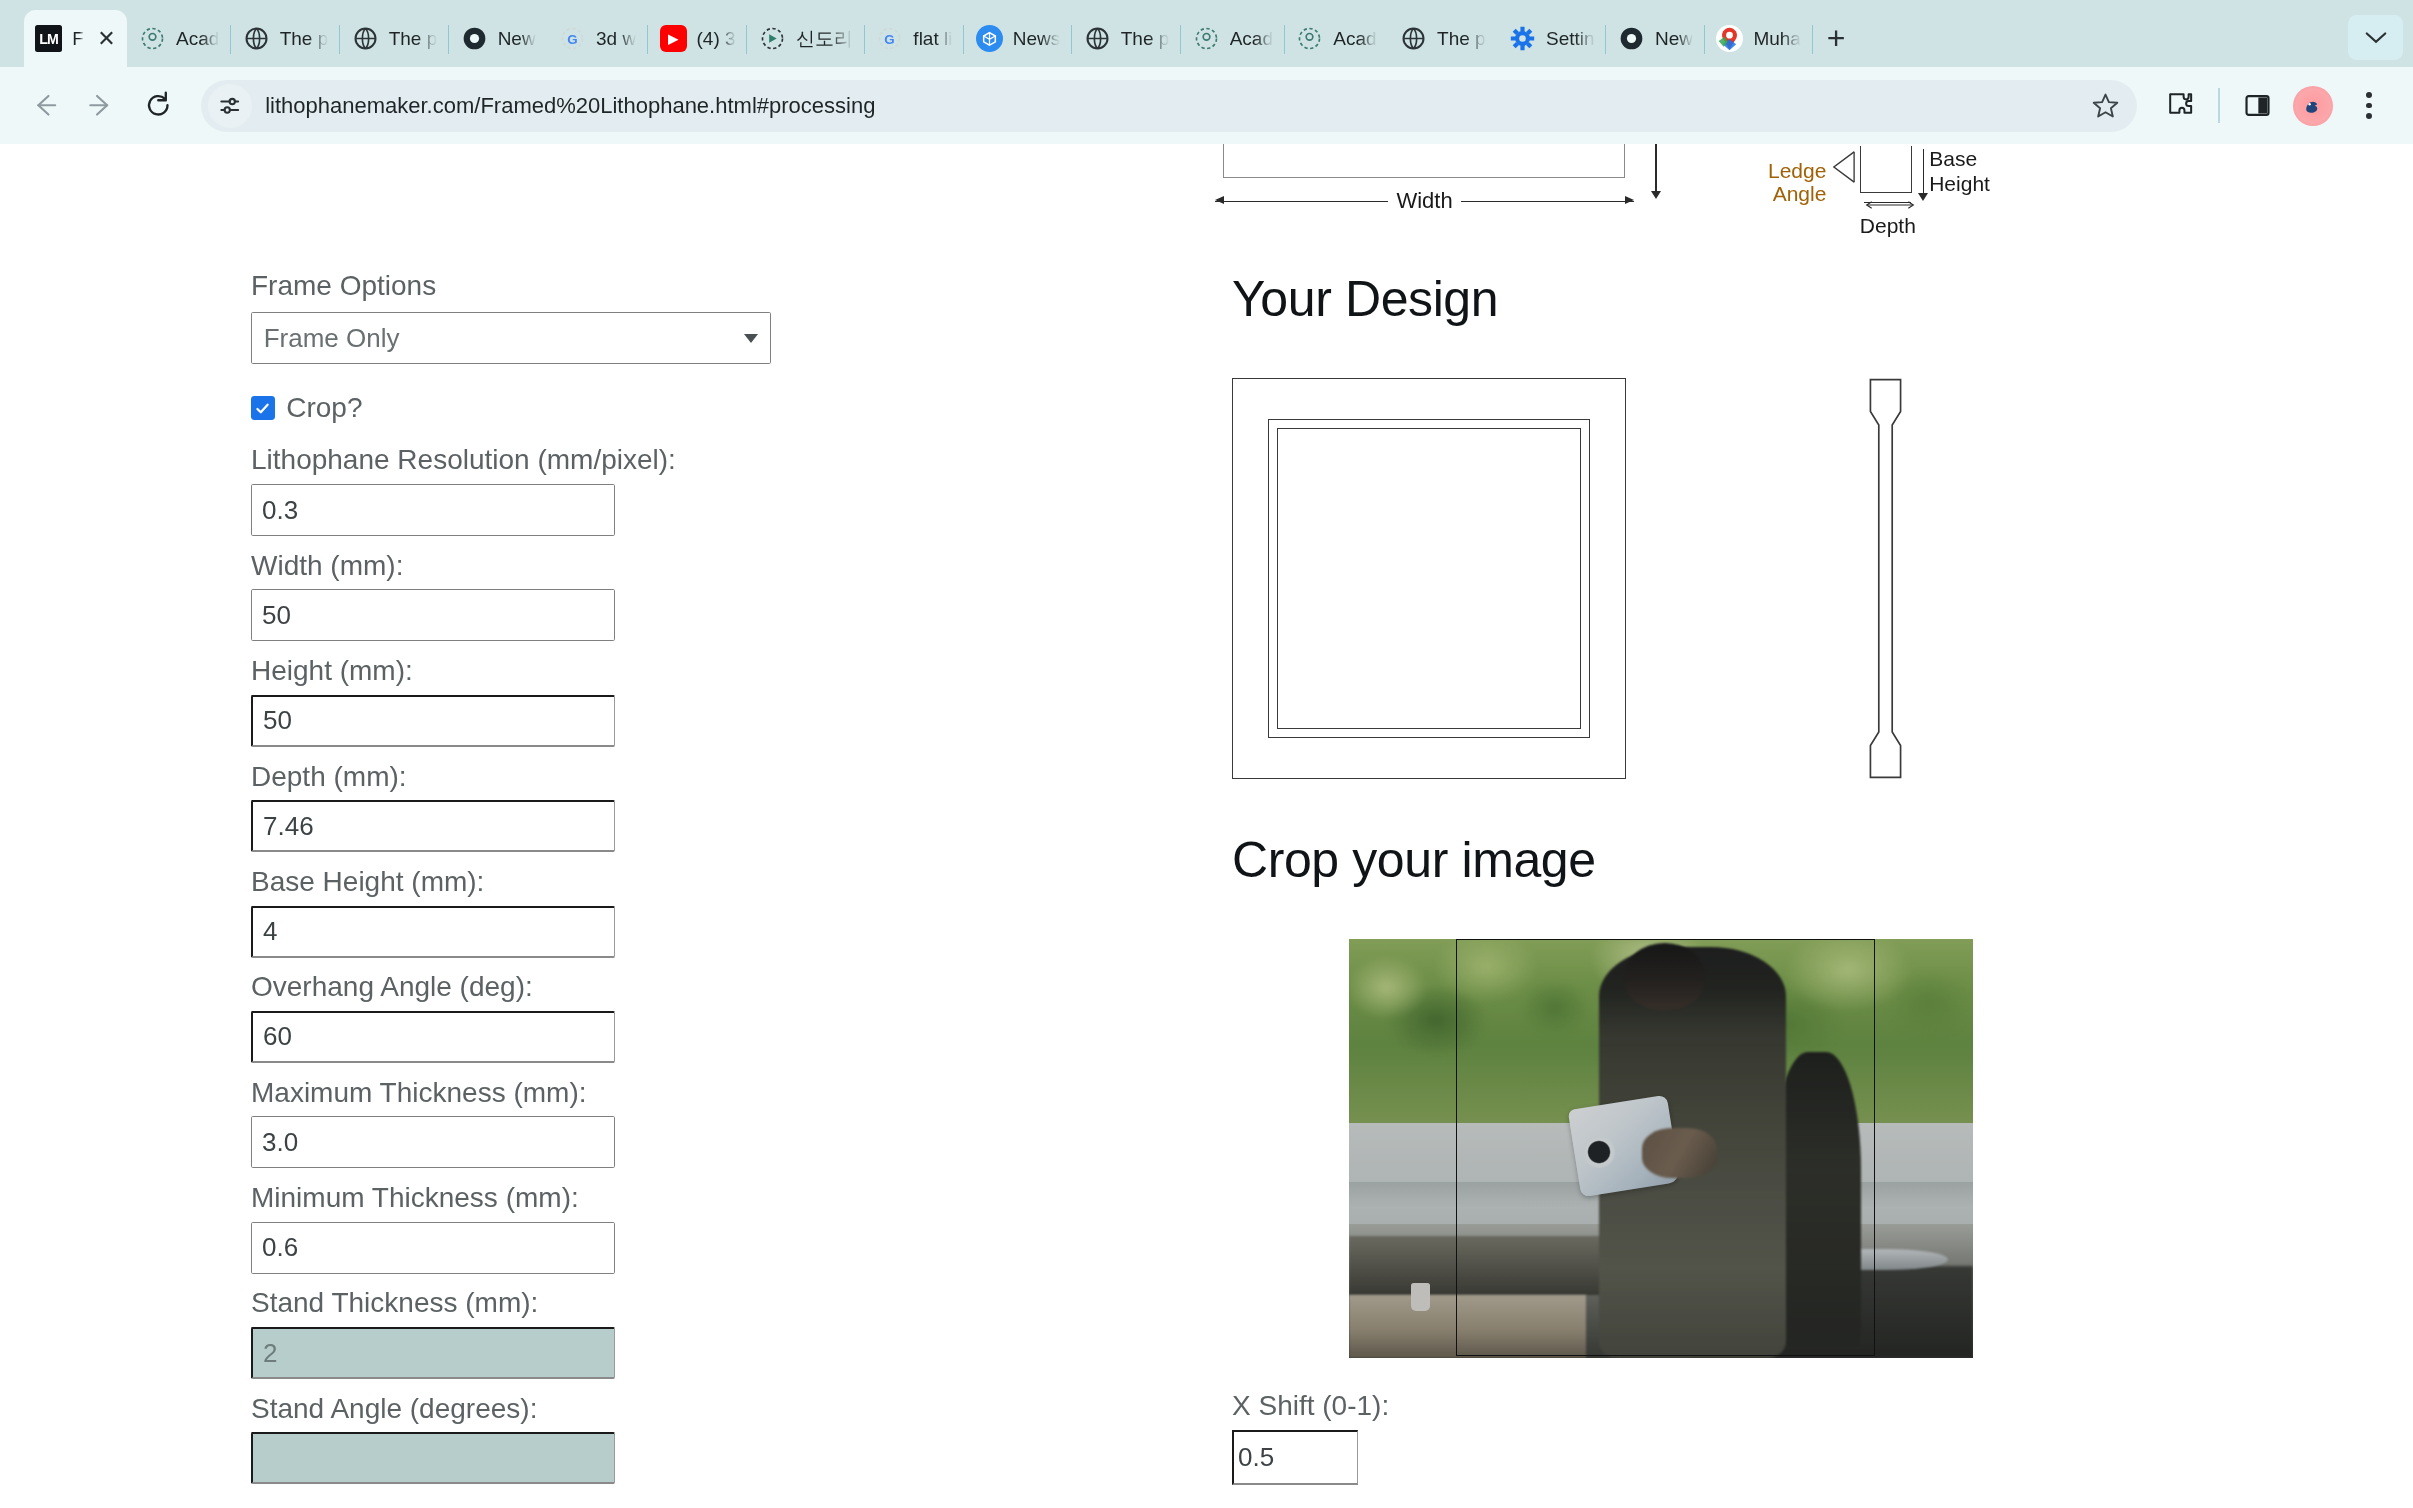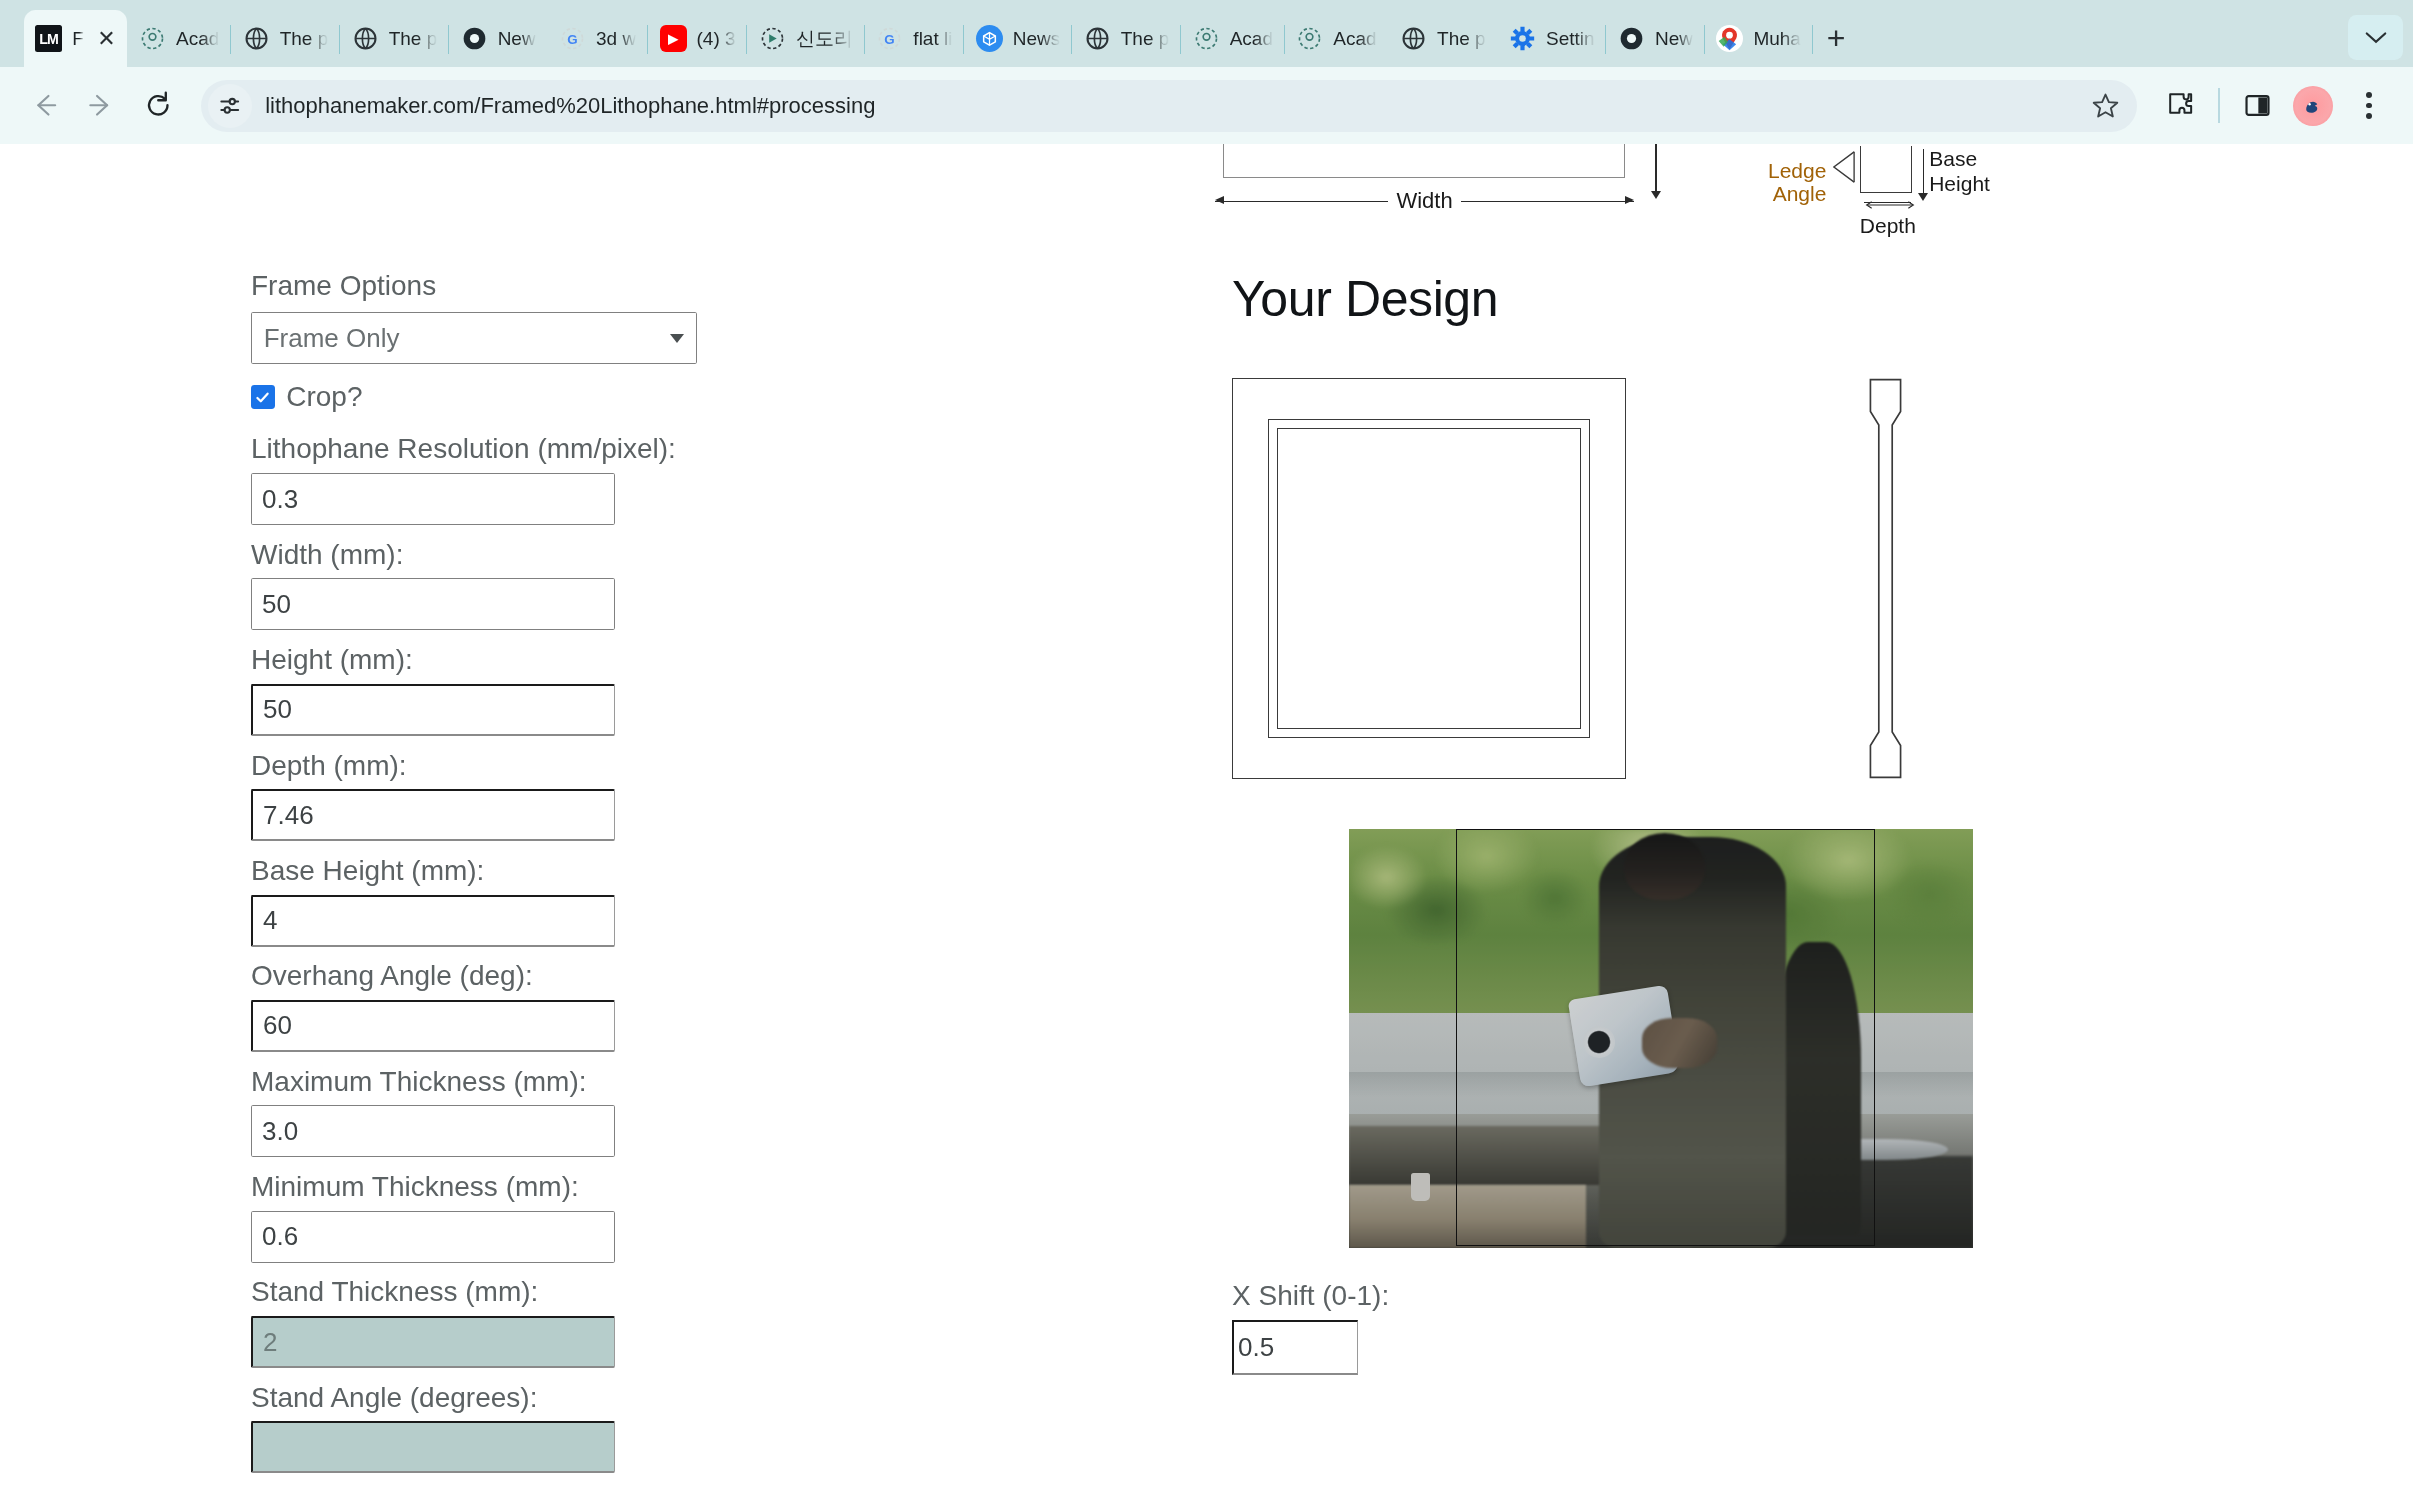--- a/index.html
+++ b/index.html
@@ -210,32 +210,32 @@
   }
   .txt-input.selected {
     background: #b6cdcb;
     color: #6e7d7c;
     border-top: 2.5px solid #1a1a1a;
     border-left: 2.5px solid #1a1a1a;
     border-right: 0.8px solid #9a9a9a;
     border-bottom: 2.5px solid #8a8a8a;
   }
   .select-box {
-    width: 446px;
+    width: 520px;
     height: 52px;
     border: 0.8px solid #808080;
     border-radius: 1.7px;
     background:#fff;
     font-size: 26px;
     color: #6a7072;
     font-weight: 300;
     display:flex; align-items:center;
     padding: 0 11.7px;
     justify-content: space-between;
-    margin-bottom: 17px;
+    margin-bottom: 28px;
   }
   .sel-caret {
     width:0;height:0;
     border-left: 7.5px solid transparent;
     border-right: 7.5px solid transparent;
     border-top: 9.2px solid #4a4f51;
   }
   .checkrow { display:flex; align-items:center; gap: 11.7px; margin-bottom: 18.4px; }
   .checkbox {
     width: 23.5px; height: 23.5px;
@@ -819,20 +819,23 @@
               <div class="ring2"></div>
             </div>
           </div>
           <div class="frame-side">
             <svg width="67" height="401" viewBox="0 0 80 478" preserveAspectRatio="none">
               <path d="M22 2 H58 V40 L48 56 V422 L58 438 V476 H22 V438 L32 422 V56 L22 40 Z" fill="#ffffff" stroke="#3a3a3a" stroke-width="2"></path>
             </svg>
           </div>
         </div>
 
+        <div style="margin-top: 52px; padding-left: 34px;">
+          <div class="h2">Crop your image</div>
+        </div>
 
         <div class="crop-area">
           <div class="photo">
             <div class="ph-sky"></div>
             <div class="ph-trees"></div>
             <div class="ph-wall"></div>
             <div class="ph-wall-shadow"></div>
             <div class="ph-ground"></div>
             <div class="ph-bench"></div>
             <div class="ph-darkfloor"></div>

